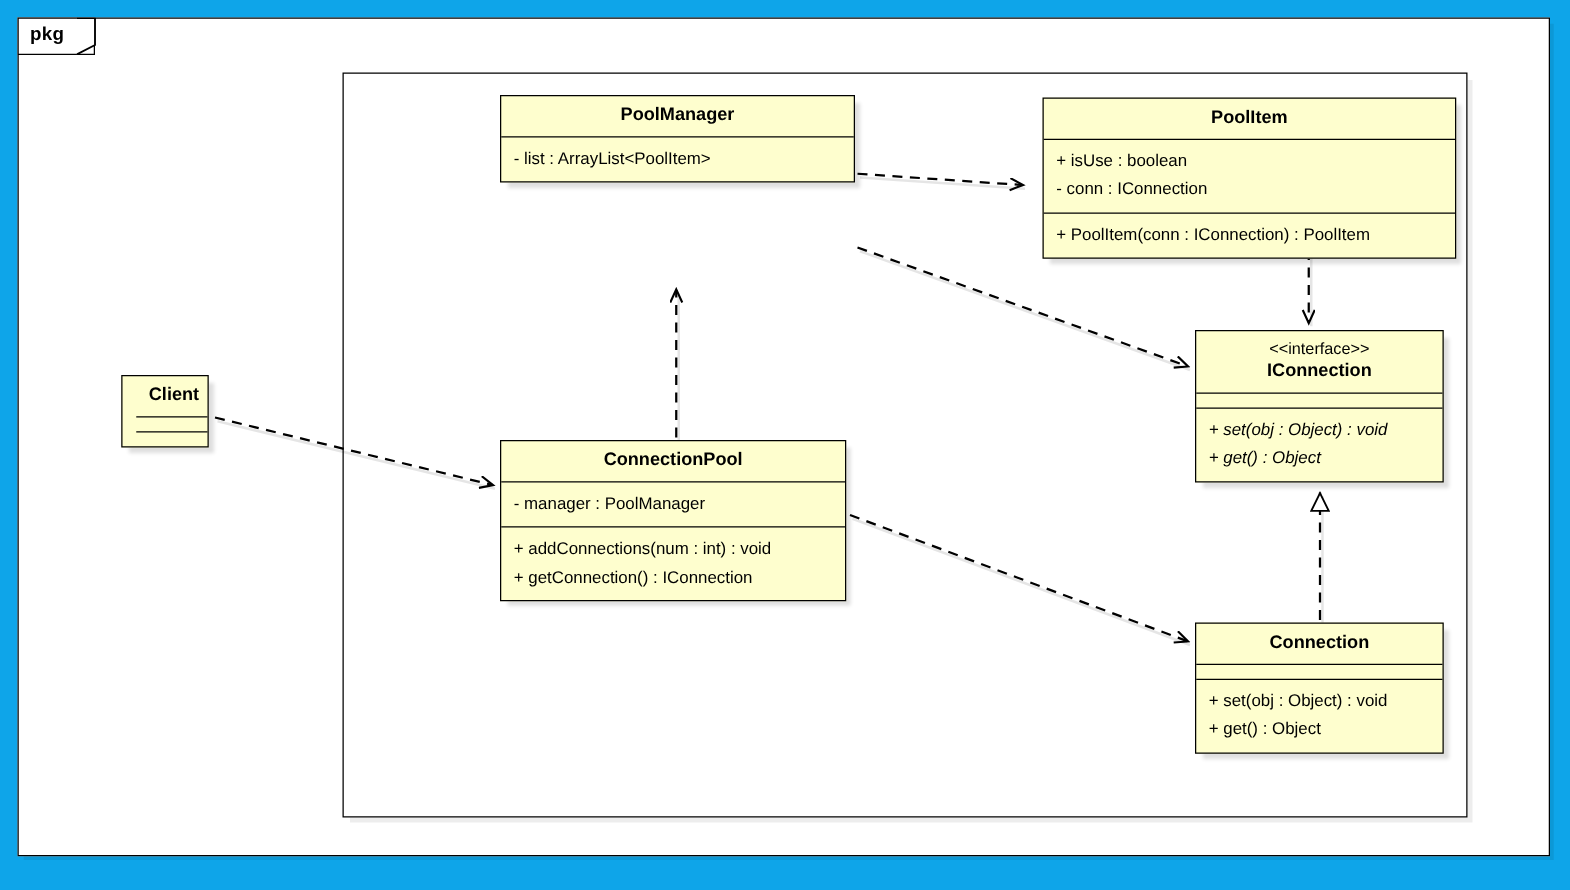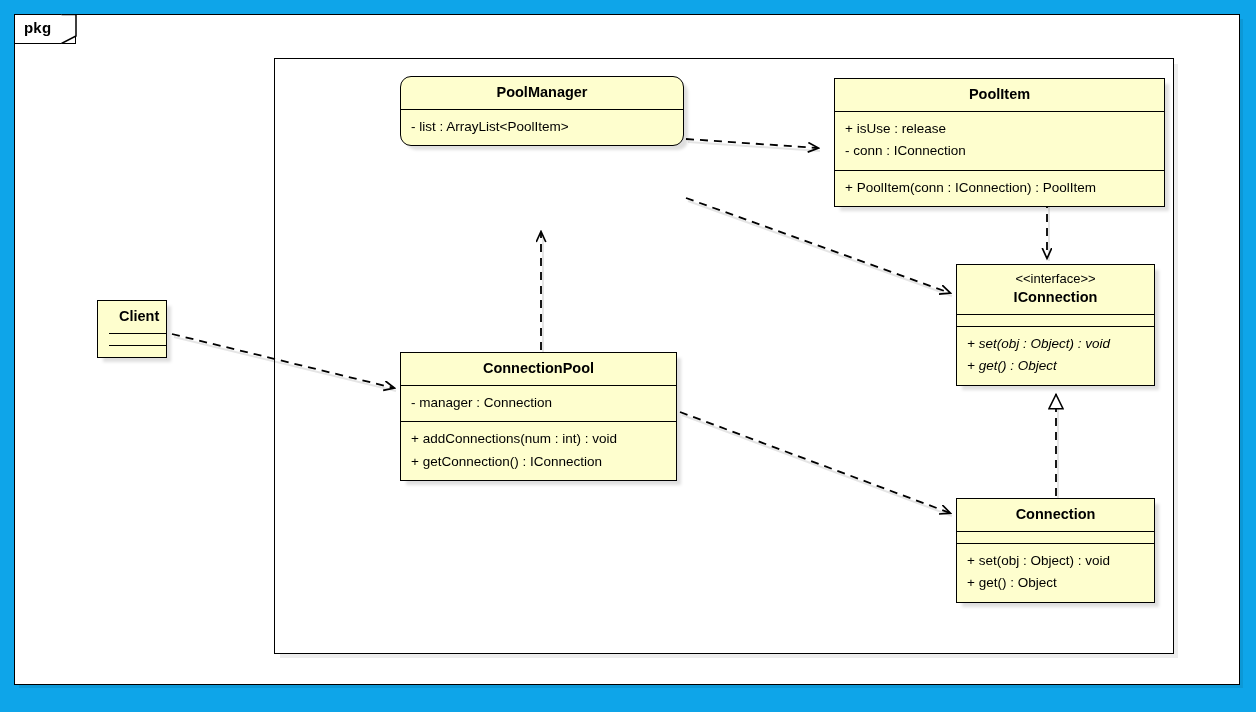--- a/index.html
+++ b/index.html
@@ -162,30 +162,30 @@
         <path d="M 541,350 L 541,232" fill="none" stroke="rgba(0,0,0,0.10)" stroke-width="2" transform="translate(2,3)"></path>
         <path d="M 541,350 L 541,232" fill="none" stroke="#000000" stroke-width="1.8" stroke-dasharray="8,6" marker-end="url(#open-arrow)"></path>
         <path d="M 172,334 L 394,388" fill="none" stroke="rgba(0,0,0,0.10)" stroke-width="2" transform="translate(2,3)"></path>
         <path d="M 172,334 L 394,388" fill="none" stroke="#000000" stroke-width="1.8" stroke-dasharray="8,6" marker-end="url(#open-arrow)"></path>
         <path d="M 680,412 L 950,513" fill="none" stroke="rgba(0,0,0,0.10)" stroke-width="2" transform="translate(2,3)"></path>
         <path d="M 680,412 L 950,513" fill="none" stroke="#000000" stroke-width="1.8" stroke-dasharray="8,6" marker-end="url(#open-arrow)"></path>
       </g>
   </svg>
 
   <div id="class-layer">
-      <div class="uml-class" style="left: 400px; top: 76px; width: 284px; border-radius: 11px;">
+      <div class="uml-class" style="left: 400px; top: 76px; width: 284px;">
         <div class="uml-title"><span>PoolManager</span></div>
         <div class="compartment">
           <div class="member">- list : ArrayList&lt;PoolItem&gt;</div>
         </div>
       </div>
       <div class="uml-class" style="left: 824px; top: 78px; width: 331px; margin-left: 10px;">
         <div class="uml-title"><span>PoolItem</span></div>
         <div class="compartment">
-          <div class="member">+ isUse : release</div>
+          <div class="member">+ isUse : boolean</div>
           <div class="member">- conn : IConnection</div>
         </div>
         <div class="compartment">
           <div class="member">+ PoolItem(conn : IConnection) : PoolItem</div>
         </div>
       </div>
       <div class="uml-class" style="left: 97px; top: 300px; width: 70px; padding-left: 11px;">
         <div class="uml-title"><span>Client</span></div>
         <div class="compartment empty"></div>
         <div class="compartment empty"></div>
@@ -194,21 +194,21 @@
         <div class="uml-title"><span class="uml-stereo">&lt;&lt;interface&gt;&gt;</span><span>IConnection</span></div>
         <div class="compartment empty"></div>
         <div class="compartment">
           <div class="member italic">+ set(obj : Object) : void</div>
           <div class="member italic">+ get() : Object</div>
         </div>
       </div>
       <div class="uml-class" style="left: 400px; top: 352px; width: 277px;">
         <div class="uml-title"><span>ConnectionPool</span></div>
         <div class="compartment">
-          <div class="member">- manager : Connection</div>
+          <div class="member">- manager : PoolManager</div>
         </div>
         <div class="compartment">
           <div class="member">+ addConnections(num : int) : void</div>
           <div class="member">+ getConnection() : IConnection</div>
         </div>
       </div>
       <div class="uml-class" style="left: 956px; top: 498px; width: 199px;">
         <div class="uml-title"><span>Connection</span></div>
         <div class="compartment empty"></div>
         <div class="compartment">

